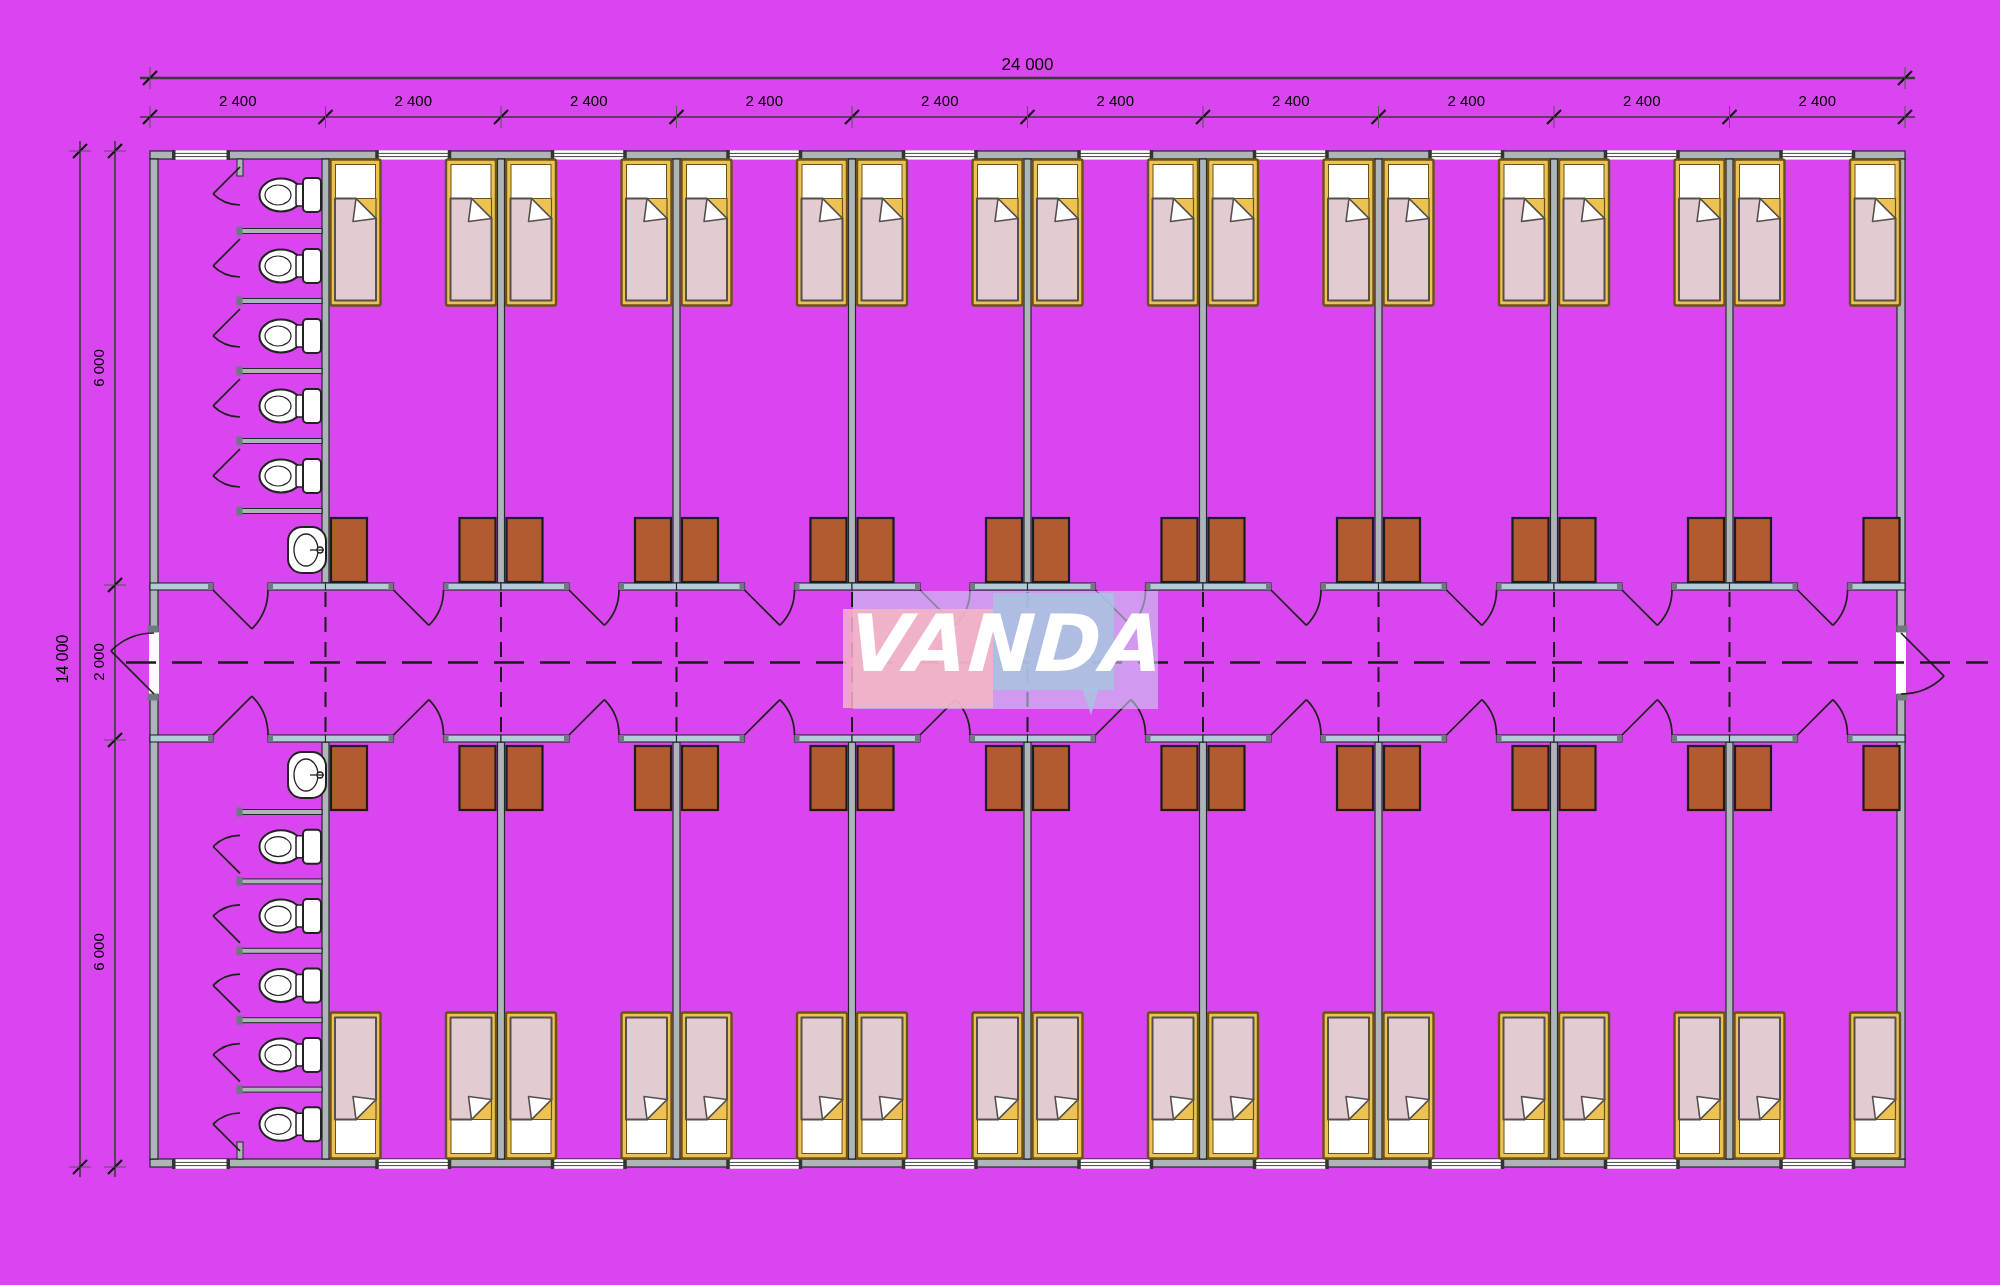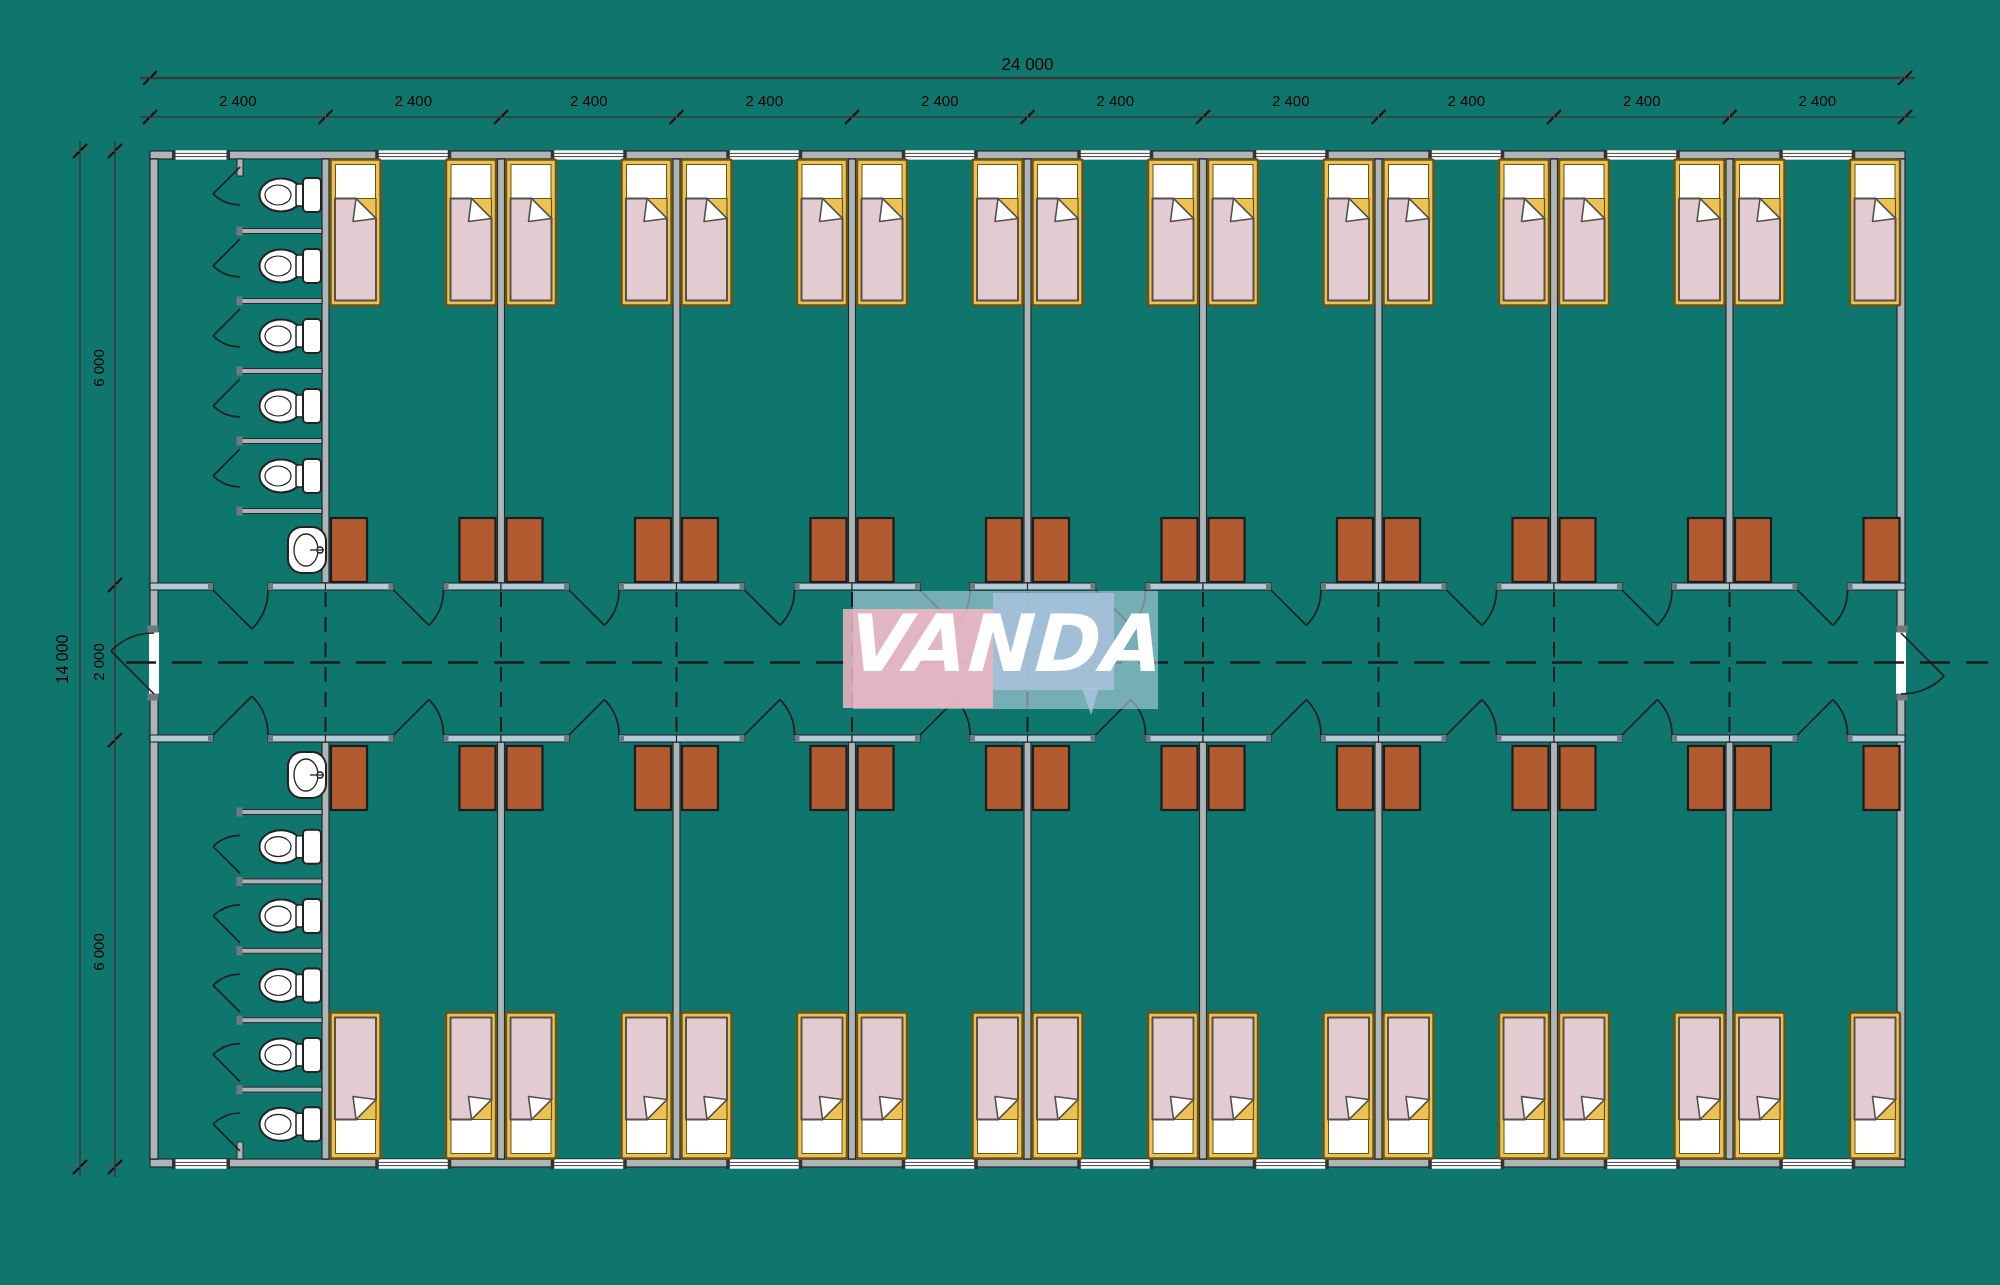--- a/index.html
+++ b/index.html
@@ -1,16 +1,16 @@
 <!DOCTYPE html>
 <html><head>
 <meta charset="utf-8">
 <style>
   html,body{margin:0;padding:0;background:#ffffff;}
-  #stage{position:relative;width:2000px;height:1285px;background:#0f766e;overflow:hidden;
+  #stage{position:relative;width:2000px;height:1285px;background:#d946ef;overflow:hidden;
          font-family:"Liberation Sans",sans-serif;}
   #plan-svg{position:absolute;left:0;top:0;}
   .watermark{position:absolute;left:0;top:0;width:2000px;height:1285px;pointer-events:none;}
   .wm-panel{position:absolute;}
   .wm-shadow{left:853px;top:591px;width:305px;height:118px;opacity:.55;}
   .wm-pink{left:843px;top:609px;width:150px;height:99px;opacity:.84;}
   .wm-blue{left:993px;top:593px;width:121px;height:97px;opacity:.84;}
   .wm-tail{left:1078px;top:688px;width:0;height:0;opacity:.84;
            border-left:17px solid transparent;border-top:27px solid transparent;transform:skewX(-16deg);}
   .wm-text{left:840px;top:594px;width:334px;height:100px;display:flex;align-items:center;justify-content:center;

